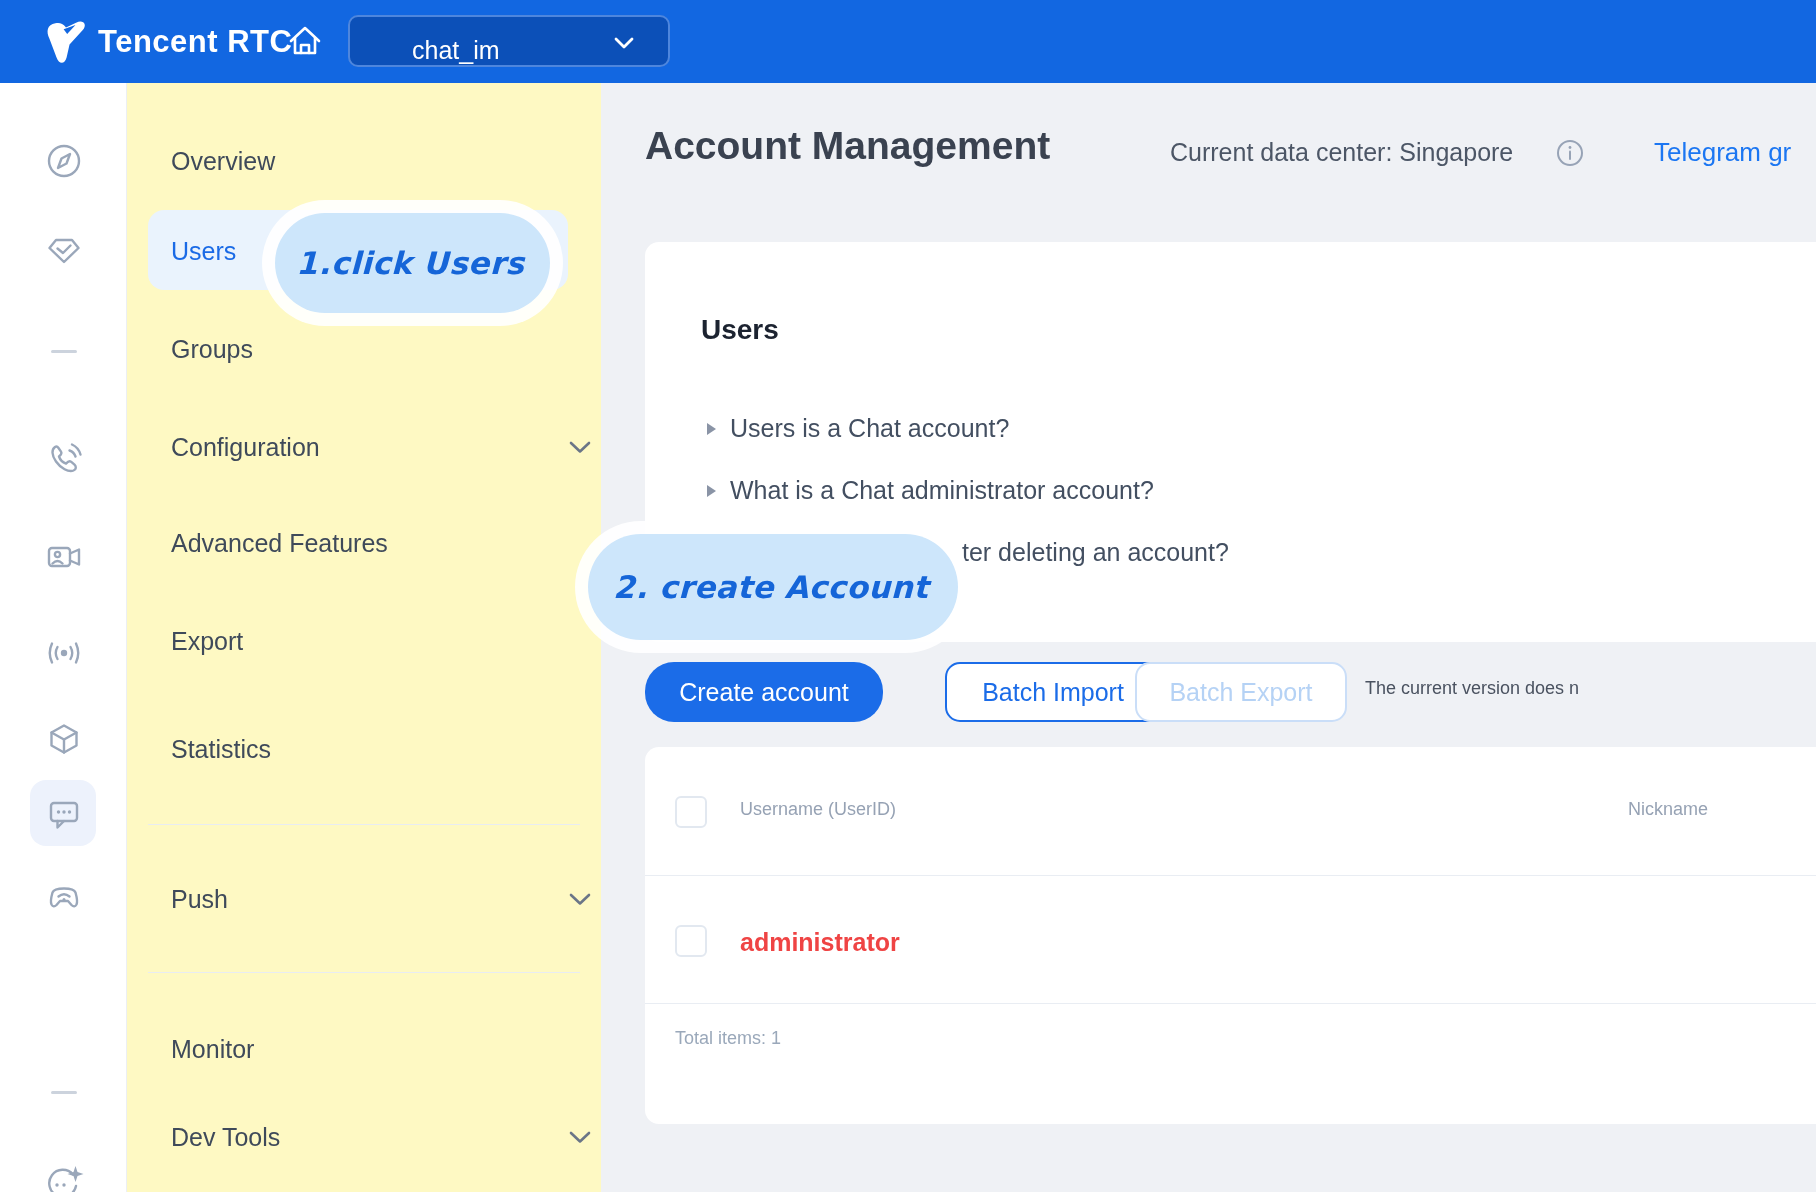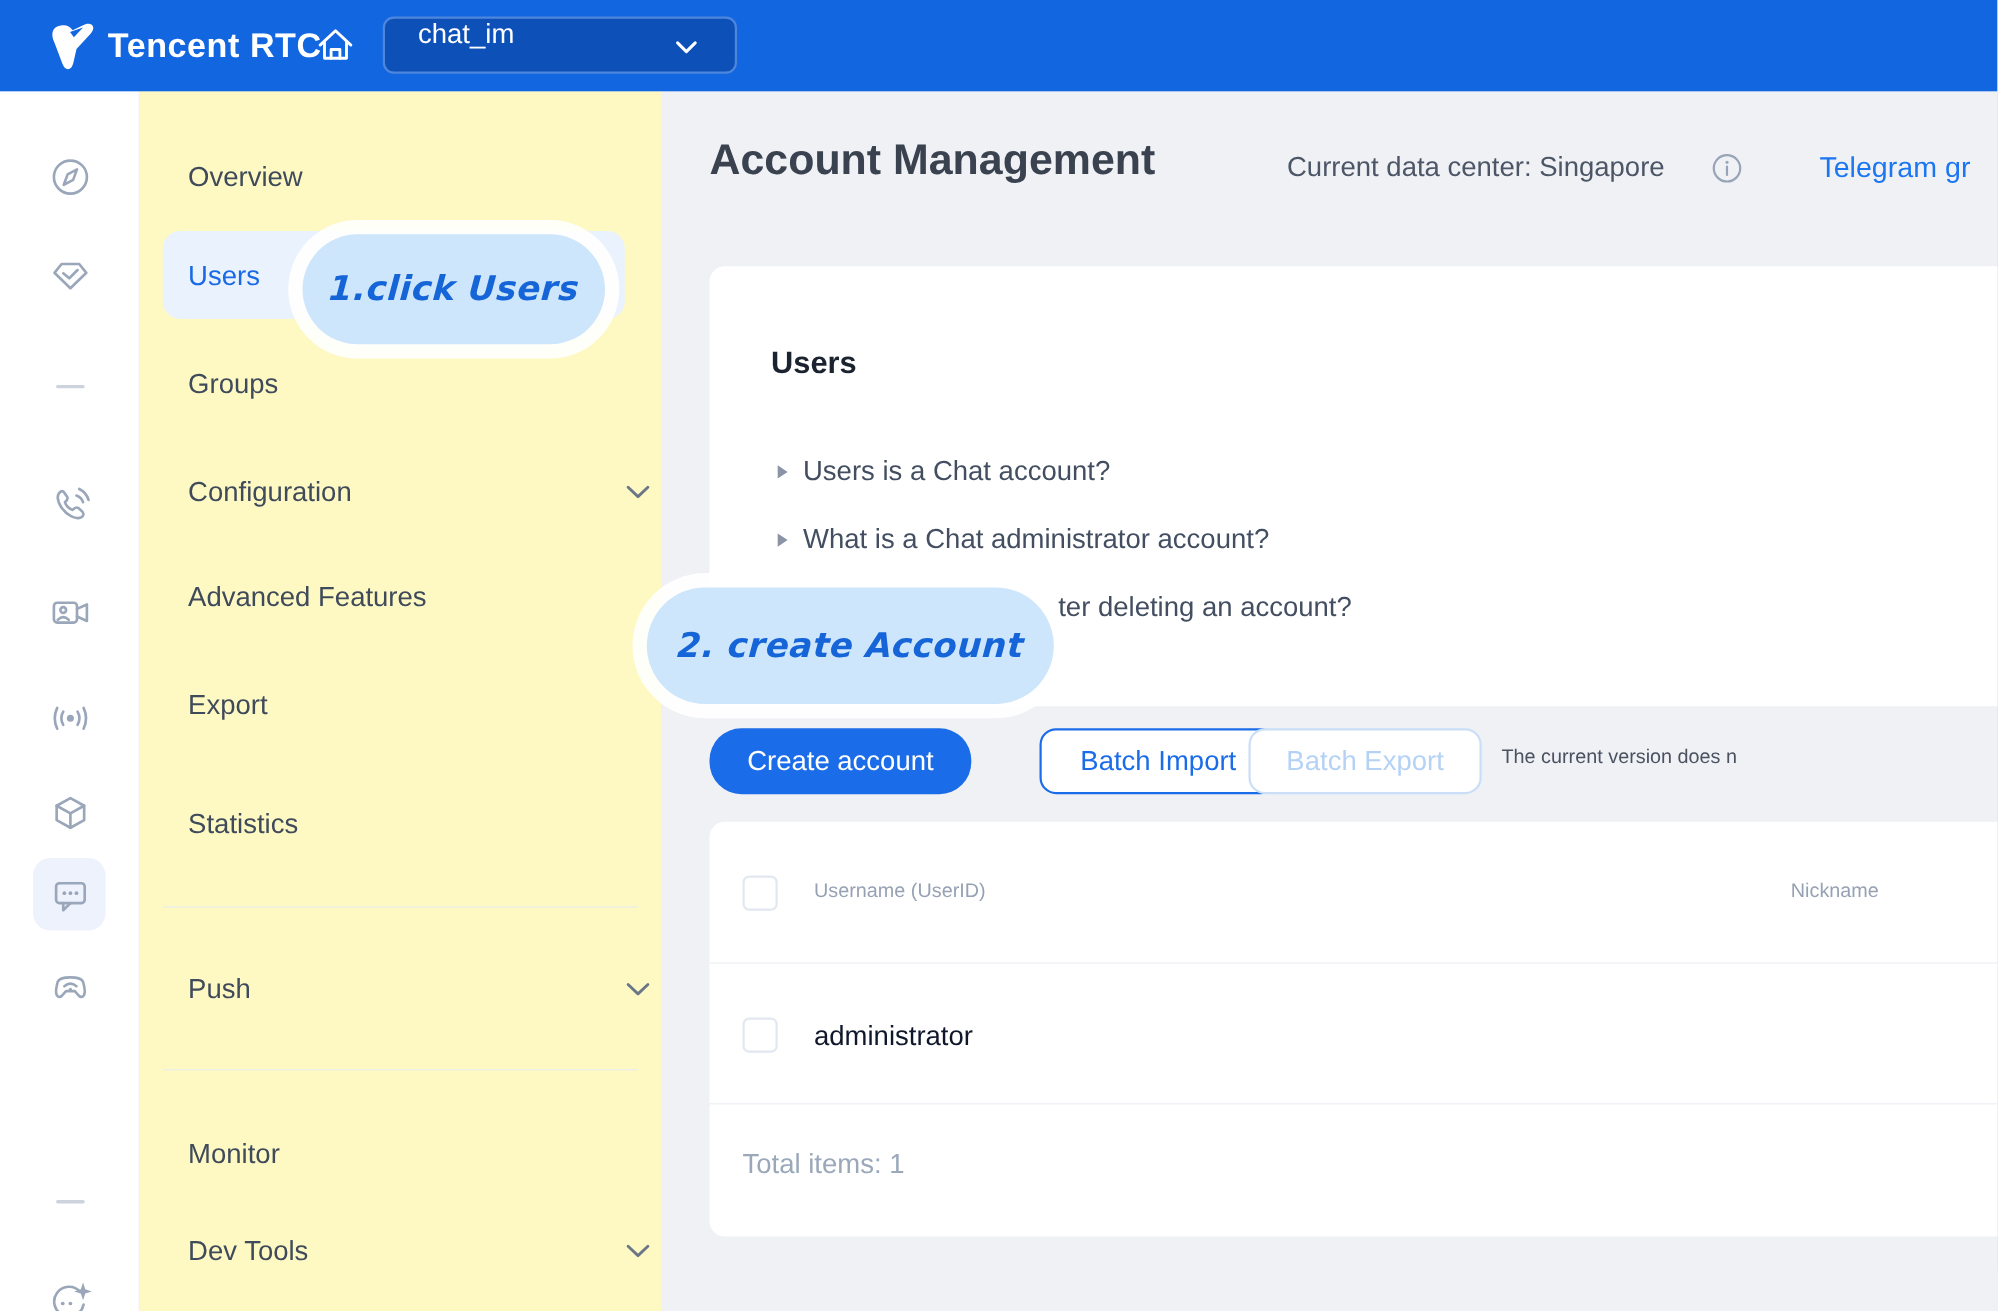--- a/index.html
+++ b/index.html
@@ -8,21 +8,21 @@
     background:#eff1f5;font-family:"Liberation Sans",sans-serif;
     -webkit-font-smoothing:antialiased;
   }
   
   .topbar{position:absolute;left:0;top:0;width:1816px;height:83px;background:#1267e1;z-index:30;}
   .brand{position:absolute;left:98px;top:0;height:83px;display:flex;align-items:center;
     color:#fff;font-size:31px;font-weight:bold;letter-spacing:.5px;}
   .logo{position:absolute;left:40px;top:15px;}
   .home{position:absolute;left:286px;top:22px;}
   .appsel{position:absolute;left:348px;top:15px;width:322px;height:52px;border-radius:10px;
-    background:#0c50b8;border:2px solid #4e86dd;box-sizing:border-box;display:flex;align-items:flex-start;}
+    background:#0c50b8;border:2px solid #4e86dd;box-sizing:border-box;display:flex;align-items:flex-end;padding-left:32px;}
   .appsel .val{color:#fff;font-size:25px;margin-left:30px;}
   .appsel .chev{position:absolute;right:34px;top:20px;}
   
   .rail{position:absolute;left:0;top:83px;width:127px;height:1109px;background:#fff;
     border-right:1px solid #eceff3;box-sizing:border-box;z-index:20;}
   .ricon{position:absolute;left:44px;width:40px;height:40px;}
   .rdash{position:absolute;left:51px;width:26px;height:3px;background:#ccd3dd;border-radius:2px;}
   .rhl{position:absolute;left:30px;width:66px;height:66px;background:#edf2fc;border-radius:16px;}
   
   .sidebar{position:absolute;left:127px;top:83px;width:474px;height:1109px;background:#fef9c3;z-index:10;}
@@ -56,23 +56,23 @@
     justify-content:center;font-size:25px;box-sizing:border-box;cursor:pointer;z-index:5;}
   .btn-primary{left:645px;width:238px;background:#1b6ce8;color:#fff;border-radius:29px;}
   .btn-outline{left:945px;width:216px;background:#fff;border:2px solid #1b6ce8;color:#1b6ce8;}
   .btn-disabled{left:1135px;width:212px;background:#fff;border:2px solid #cadef8;color:#b5d2f5;cursor:default;}
   .note{position:absolute;left:1365px;top:678px;font-size:18px;color:#4a5260;white-space:nowrap;z-index:5;}
   
   .tblcard{left:645px;top:747px;width:1190px;height:377px;}
   .cbx{position:absolute;width:32px;height:32px;border:2px solid #e2e8f0;border-radius:6px;
     box-sizing:border-box;background:#fff;cursor:pointer;}
   .th{position:absolute;font-size:18px;color:#96a2b4;}
-  .td{position:absolute;font-size:25px;color:#0f172a;}
+  .td{position:absolute;font-size:25px;color:#ef4444;font-weight:bold;}
   .hline{position:absolute;left:0;width:100%;height:1px;background:#e9edf3;}
-  .total{position:absolute;left:30px;top:297px;font-size:25px;color:#9aa8ba;}
+  .total{position:absolute;left:30px;top:281px;font-size:18px;color:#9aa8ba;}
   svg{display:block;}
 </style>
 </head>
 <body>
 
 <div id="root">
 
   <div class="topbar">
     <svg class="logo" width="52" height="52" viewBox="0 0 44 44">
       <path fill="#ffffff" d="M13 7 C6 8 5 14 8 20 L14 36 C16 42 21 42 22.5 36 L25 25 L36 13 C40.5 8 36.5 3.5 30.5 6.5 L22 10.5 C19 6.5 16 6.5 13 7 Z"></path>

